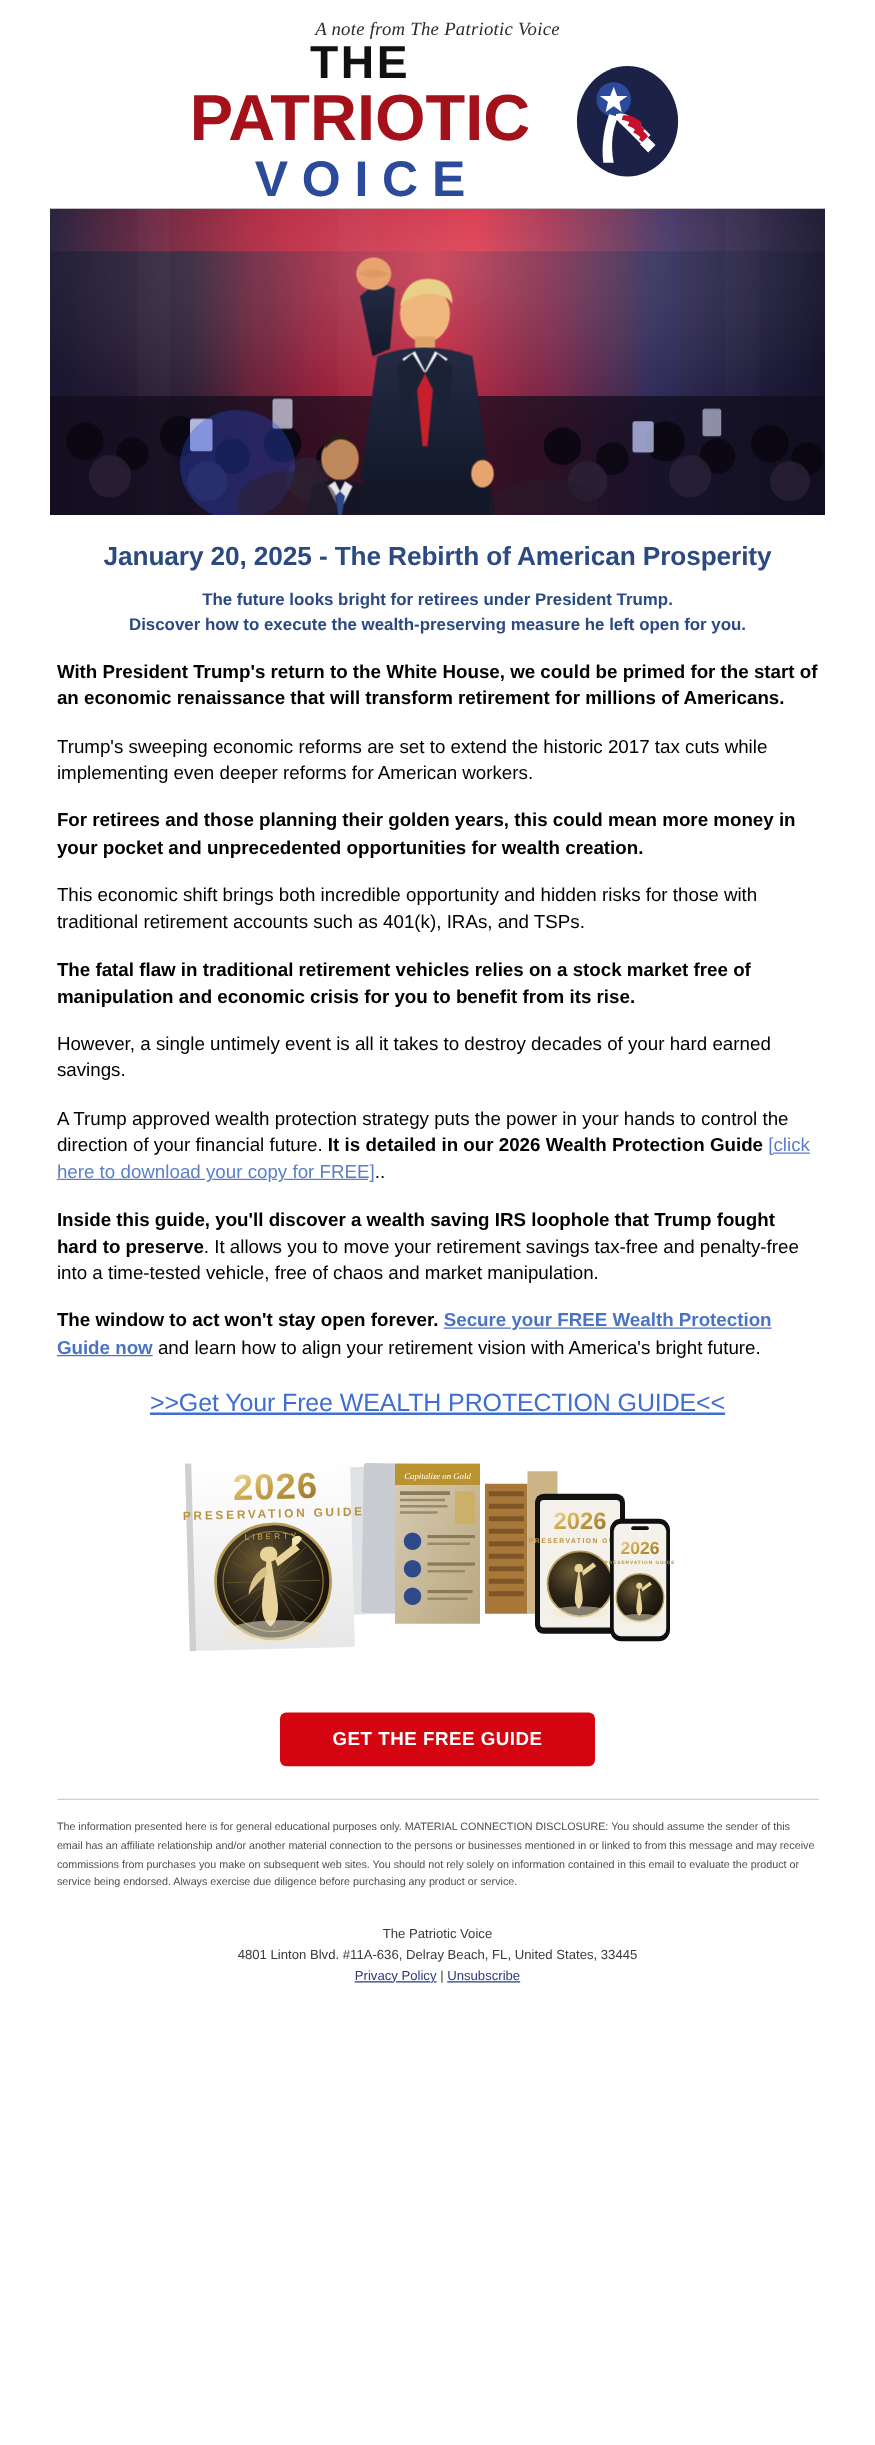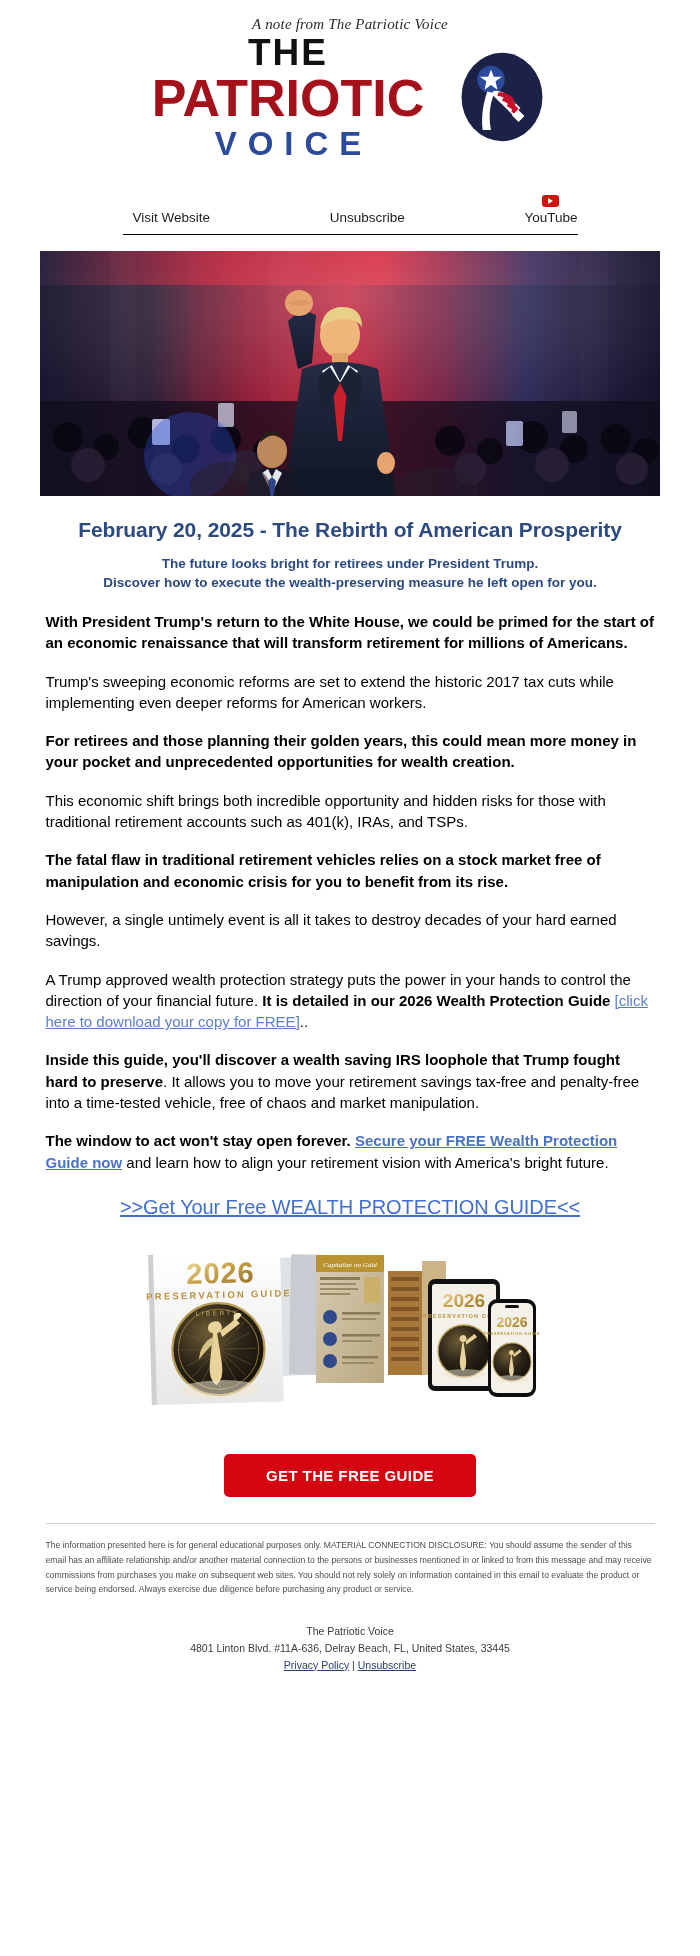--- a/index.html
+++ b/index.html
@@ -55,21 +55,21 @@
     font-weight: 700;
     font-size: 52px;
     letter-spacing: 0px;
     color: #a4111b;
     display: block;
     margin-top: 1px;
   }
   .wm-voice {
     font-family: "Liberation Sans", sans-serif;
     font-weight: 700;
-    font-size: 33px;
+    font-size: 40px;
     letter-spacing: 11px;
     color: #2b4a9b;
     display: block;
     margin-top: 3px;
     padding-left: 11px;
   }
   .logo-mark { width: 92px; height: 92px; flex: none; }
 
   
   .nav-wrap {
@@ -255,34 +255,20 @@
       <path d="M40 44 C44 42 52 44 58 50 L70 62 L62 70 L50 58 C45 53 41 50 40 47 Z" fill="#ffffff"></path>
       <path d="M46 45 C52 44 58 47 63 52 L59 57 C55 52 50 49 45 49 Z" fill="#c8102e"></path>
       <path d="M52 50 C57 50 61 53 65 57 L61 62 C58 58 54 55 50 54 Z" fill="#c8102e"></path>
       <path d="M57 56 C61 56 65 59 68 63 L64 67 C61 63 58 61 55 60 Z" fill="#c8102e"></path>
       <path d="M62 62 C65 62 68 65 71 68 L67 72 C64 69 62 67 60 66 Z" fill="#c8102e"></path>
       <path d="M44 74 C54 76 64 82 72 90 L60 92 C52 85 45 81 38 79 Z" fill="#1b2147"></path>
       <rect x="63" y="66" width="10" height="9" transform="rotate(45 68 70)" fill="#ffffff"></rect>
     </svg>
   </div>
 
-  <div class="nav-wrap">
-    <div class="nav">
-      <a class="nav-item" href="#">
-        <span>Visit Website</span>
-      </a>
-      <a class="nav-item" href="#">
-        <span>Unsubscribe</span>
-      </a>
-      <a class="nav-item" href="#">
-        <span class="yt-icon"></span>
-        <span>YouTube</span>
-      </a>
-    </div>
-  </div>
 
   <div class="hero-wrap">
     <div class="hero">
       <svg width="620" height="245" viewBox="0 0 620 245">
         <defs>
           <linearGradient id="bgFlag" x1="0" y1="0" x2="1" y2="0">
             <stop offset="0%" stop-color="#1a1730"></stop>
             <stop offset="18%" stop-color="#2b1c33"></stop>
             <stop offset="34%" stop-color="#8e1430"></stop>
             <stop offset="50%" stop-color="#c01b34"></stop>
@@ -387,21 +373,21 @@
           <path d="M228 218 l4 8 l4 -8 l6 4 l-10 20 l-10 -20 Z" fill="#f2f4f8"></path>
           <path d="M232 226 l4 4 l-3 18 l-2 0 l-3 -18 Z" fill="#2d4a8e"></path>
         </g>
 
         <ellipse cx="190" cy="236" rx="40" ry="26" fill="#2a2030" opacity="0.55"></ellipse>
         <ellipse cx="395" cy="240" rx="44" ry="24" fill="#241b2c" opacity="0.5"></ellipse>
       </svg>
     </div>
   </div>
 
-  <div class="headline">February 20, 2025 - The Rebirth of American Prosperity</div>
+  <div class="headline">January 20, 2025 - The Rebirth of American Prosperity</div>
   <div class="subhead">
     <span>The future looks bright for retirees under President Trump.</span><br>
     <span>Discover how to execute the wealth-preserving measure he left open for you.</span>
   </div>
 
   <div class="body-copy">
     <p class="b">With President Trump's return to the White House, we could be primed for the start of an economic renaissance that will transform retirement for millions of Americans.</p>
     <p>Trump's sweeping economic reforms are set to extend the historic 2017 tax cuts while implementing even deeper reforms for American workers.</p>
     <p class="b">For retirees and those planning their golden years, this could mean more money in your pocket and unprecedented opportunities for wealth creation.</p>
     <p>This economic shift brings both incredible opportunity and hidden risks for those with traditional retirement accounts such as 401(k), IRAs, and TSPs.</p>

